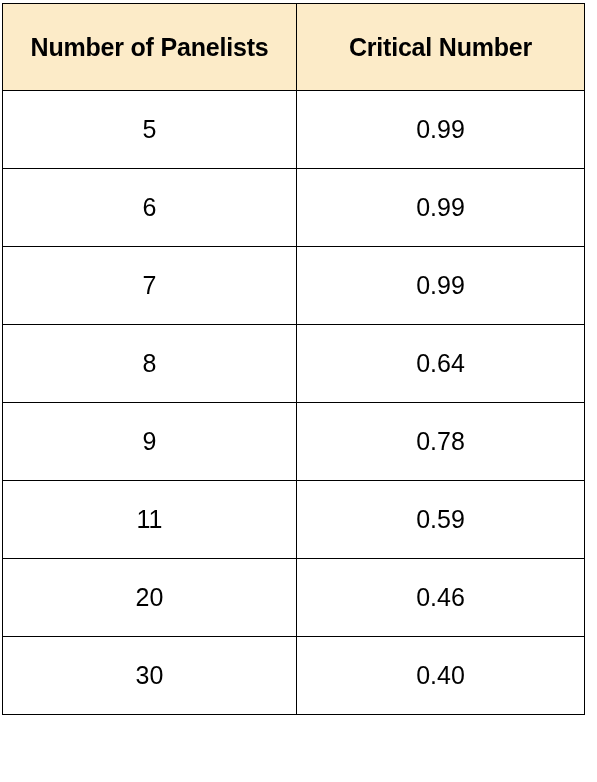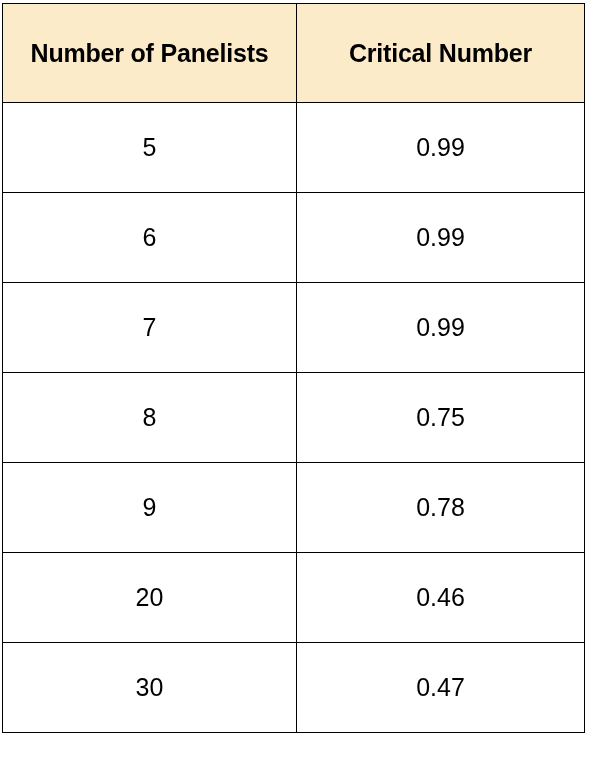--- a/index.html
+++ b/index.html
@@ -25,21 +25,21 @@
 
   #critical-value-table col.col-panelists { width: 294px; }
   #critical-value-table col.col-critical  { width: 288px; }
 
   #critical-value-table th,
   #critical-value-table td {
     border: 1px solid #000000;
     text-align: center;
     vertical-align: middle;
     color: #000000;
-    padding: 16px;
+    padding: 10px;
     margin-top: 16px;
   }
 
   #critical-value-table thead th {
     height: 66px;
     background: #FCEBC8;
     font-weight: bold;
     font-size: 25px;
     letter-spacing: -0.2px;
   }
@@ -73,28 +73,32 @@
       <tr>
         <td>6</td>
         <td>0.99</td>
       </tr>
       <tr>
         <td>7</td>
         <td>0.99</td>
       </tr>
       <tr>
         <td>8</td>
-        <td>0.75</td>
+        <td>0.64</td>
       </tr>
       <tr>
         <td>9</td>
         <td>0.78</td>
+      </tr>
+      <tr>
+        <td>11</td>
+        <td>0.59</td>
       </tr>
       <tr>
         <td>20</td>
         <td>0.46</td>
       </tr>
       <tr>
         <td>30</td>
-        <td>0.47</td>
+        <td>0.40</td>
       </tr>
     </tbody>
 </table>
 
 </body></html>

